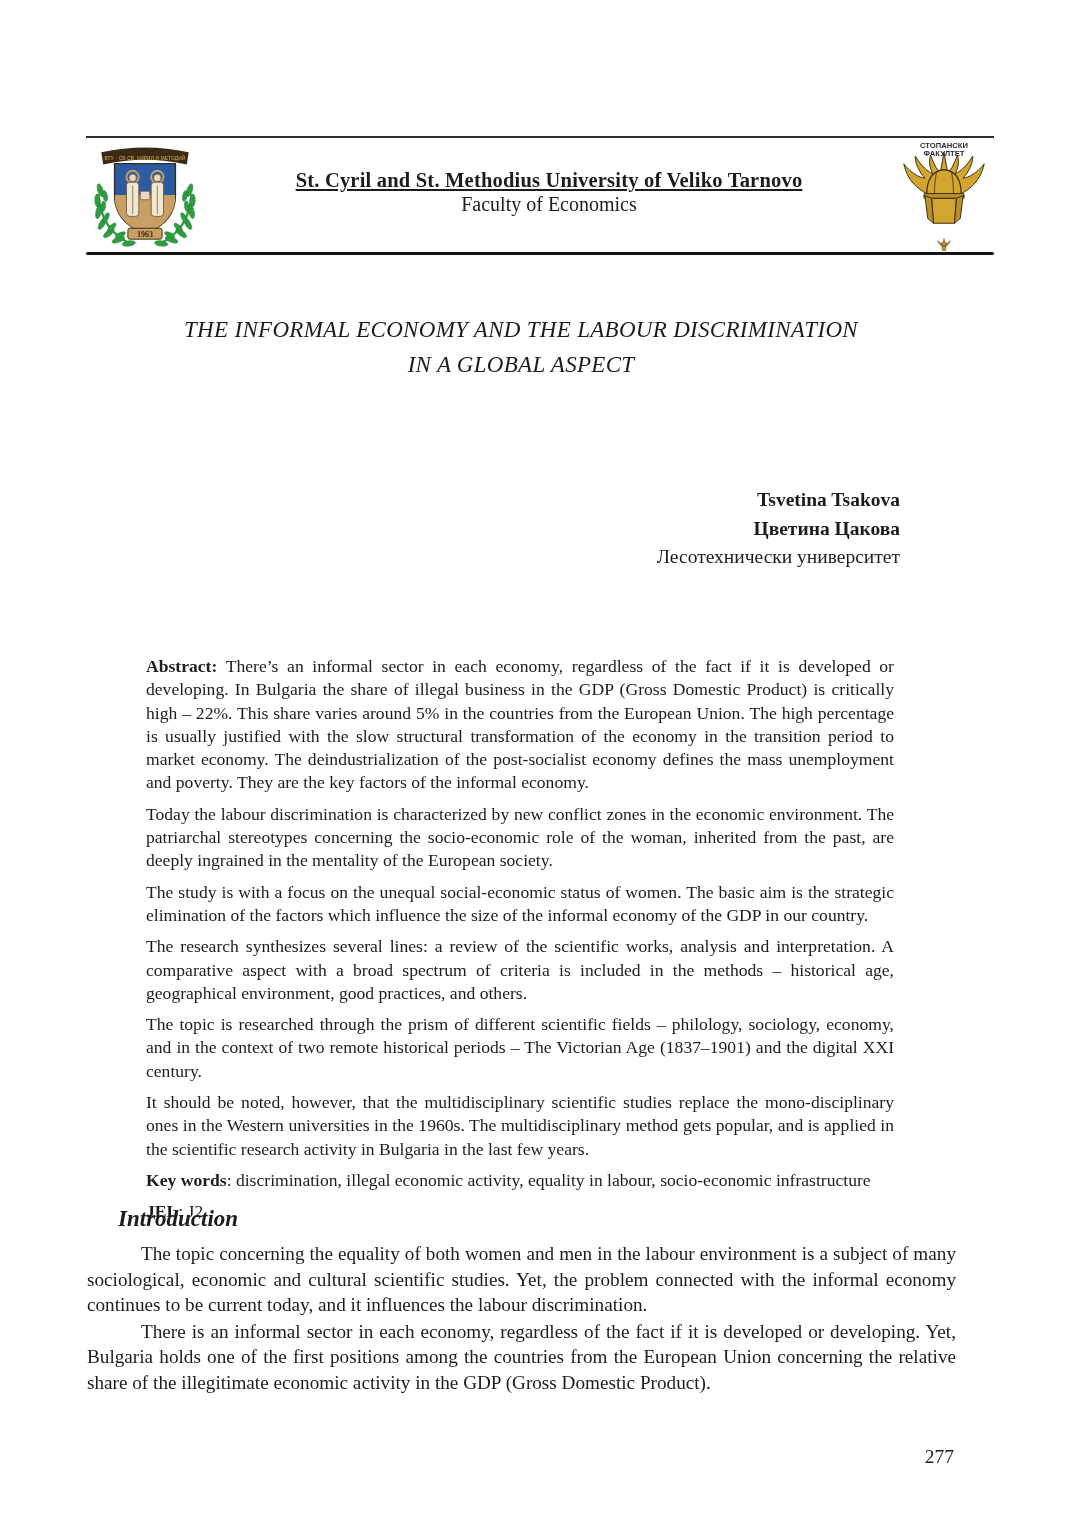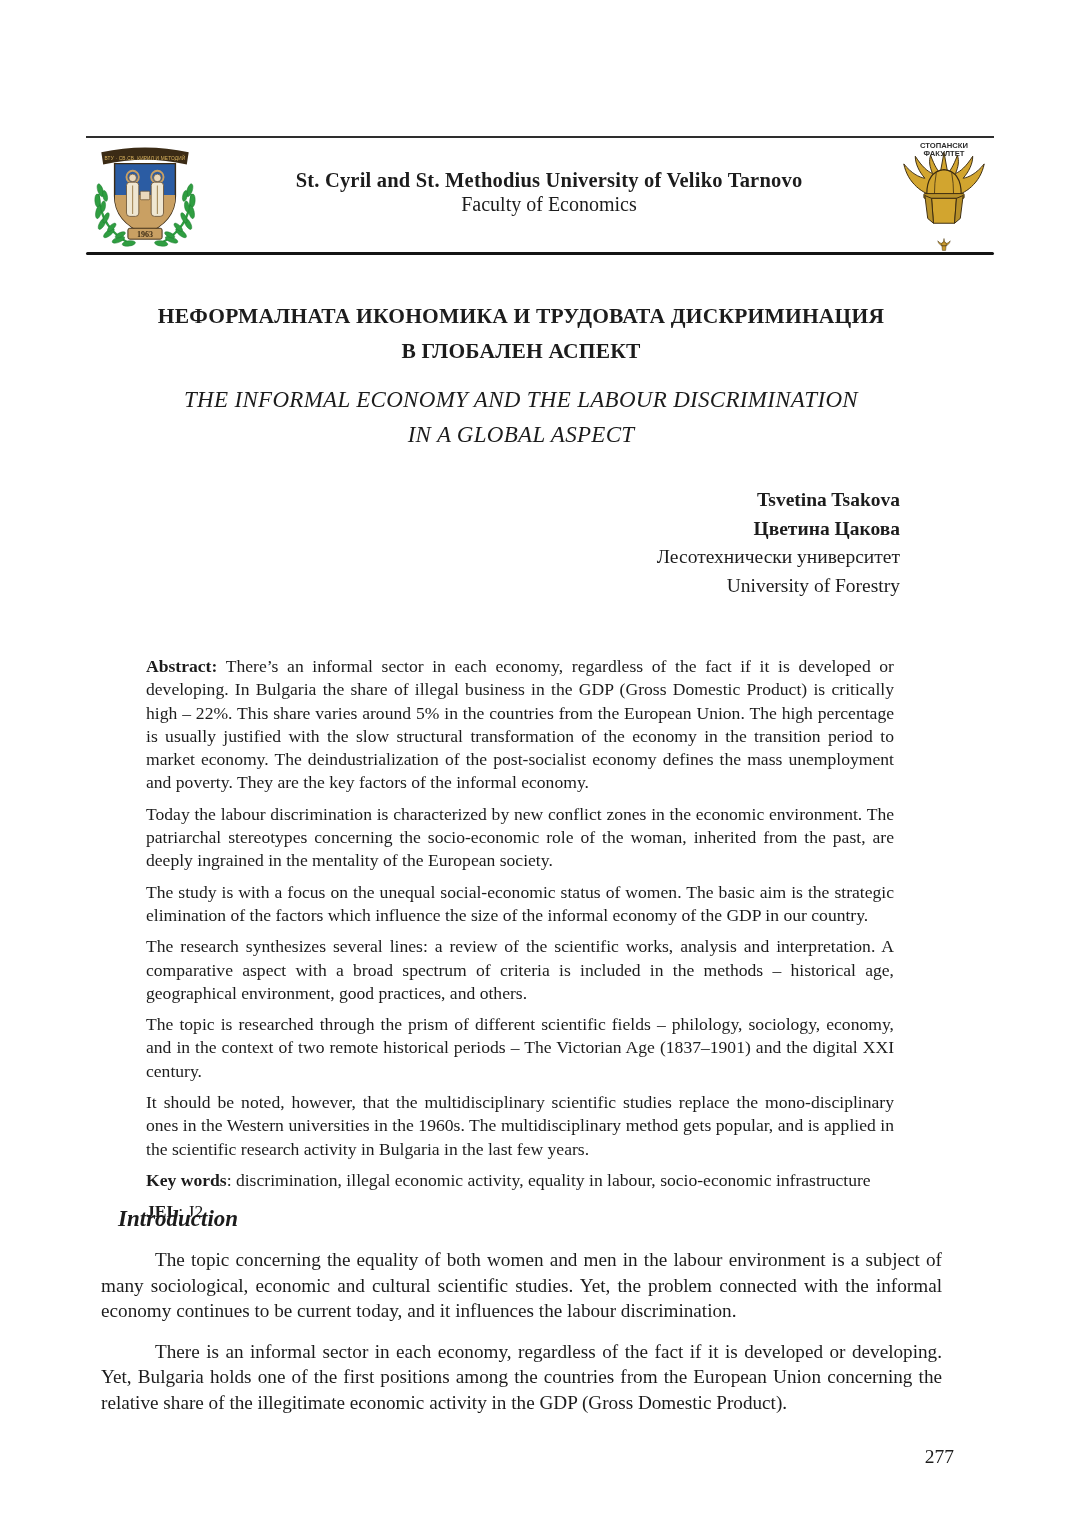--- a/index.html
+++ b/index.html
@@ -16,21 +16,21 @@
 
   
   .header { position: absolute; top: 136px; left: 86px; width: 908px; }
   .rule-top { height: 2px; background: #2e2e2e; }
   .rule-bottom { height: 3px; background: #141414; border-radius: 2px; }
   .header-row {
     display: flex; align-items: center; justify-content: space-between;
     height: 114px; padding: 1px 2px;
   }
   .header-titles { flex: 1; text-align: center; padding: 0 8px 6px 8px; }
-  .university-name { font-weight: bold; font-size: 20.5px; letter-spacing: 0.2px; }
+  .university-name { font-weight: bold; font-size: 20.5px; letter-spacing: 0.2px; text-decoration: underline; }
   .faculty-name { font-size: 20px; margin-top: 1px; }
   .logo-left { width: 114px; height: 112px; flex: none; }
   .logo-right { width: 96px; height: 112px; flex: none; display: flex; flex-direction: column; align-items: center; justify-content: space-between; }
 
   
   .title-block { position: absolute; top: 299px; left: 86px; width: 870px; text-align: center; }
   .bg-title { font-weight: bold; font-size: 21.5px; line-height: 35px; letter-spacing: 0.2px; }
   .en-title { font-size: 23px; line-height: 35px; margin-top: 13px; letter-spacing: 0.3px; font-style: italic; }
 
   
@@ -42,21 +42,21 @@
   .abstract p {
     margin: 8px; font-size: 17.6px; line-height: 23.3px;
     text-align: justify; hyphens: auto; -webkit-hyphens: auto;
   }
   .abstract b { font-weight: bold; }
 
   
   .introduction { position: absolute; top: 1206px; left: 86px; width: 871px; }
   .intro-heading { font-size: 23px; font-weight: bold; margin: 0 0 9px 32px; font-style: italic; }
   .introduction p {
-    margin: 15px; font-size: 19.2px; line-height: 25.6px;
+    margin: 1px; font-size: 19.2px; line-height: 25.6px;
     text-indent: 54px; text-align: justify; hyphens: auto; -webkit-hyphens: auto;
   }
 
   
   .page-number { position: absolute; top: 1406px; left: 86px; width: 868px; text-align: right; font-size: 19.5px; margin-top: 40px; }
 </style>
 </head>
 <body>
 
 <div class="page">
@@ -155,35 +155,30 @@
             <path d="M32 58 Q32 34 50 32 Q68 34 68 58 Z"></path>
             <polygon points="36,60 64,60 61,90 39,90"></polygon>
           </g>
         </svg>
       </div>
     </div>
     <div class="rule-bottom"></div>
   </div>
 
   <div class="title-block">
-    <div class="bg-title">
-      <div>НЕФОРМАЛНАТА ИКОНОМИКА И ТРУДОВАТА ДИСКРИМИНАЦИЯ</div>
-      <div>В ГЛОБАЛЕН АСПЕКТ</div>
-    </div>
     <div class="en-title">
       <div>THE INFORMAL ECONOMY AND THE LABOUR DISCRIMINATION</div>
       <div>IN A GLOBAL ASPECT</div>
     </div>
   </div>
 
   <div class="author-block">
     <div class="author-name">Tsvetina Tsakova</div>
     <div class="author-name">Цветина Цакова</div>
     <div>Лесотехнически университет</div>
-    <div>University of Forestry</div>
   </div>
 
   <div class="abstract">
     <p><b>Abstract:</b> <span>There’s an informal sector in each economy, regardless of the fact if it is developed or developing. In Bulgaria the share of illegal business in the GDP (Gross Domestic Product) is critically high – 22%. This share varies around 5% in the countries from the European Union. The high percentage is usually justified with the slow structural transformation of the economy in the transition period to market economy. The deindustrialization of the post-socialist economy defines the mass unemployment and poverty. They are the key factors of the informal economy.</span></p>
     <p>Today the labour discrimination is characterized by new conflict zones in the economic environment. The patriarchal stereotypes concerning the socio-economic role of the woman, inherited from the past, are deeply ingrained in the mentality of the European society.</p>
     <p>The study is with a focus on the unequal social-economic status of women. The basic aim is the strategic elimination of the factors which influence the size of the informal economy of the GDP in our country.</p>
     <p>The research synthesizes several lines: a review of the scientific works, analysis and interpretation. A comparative aspect with a broad spectrum of criteria is included in the methods – historical age, geographical environment, good practices, and others.</p>
     <p>The topic is researched through the prism of different scientific fields – philology, sociology, economy, and in the context of two remote historical periods – The Victorian Age (1837–1901) and the digital XXI century.</p>
     <p>It should be noted, however, that the multidisciplinary scientific studies replace the mono-disciplinary ones in the Western universities in the 1960s. The multidisciplinary method gets popular, and is applied in the scientific research activity in Bulgaria in the last few years.</p>
     <p><b>Key words</b><span>: discrimination, illegal economic activity, equality in labour, socio-economic infrastructure</span></p>

